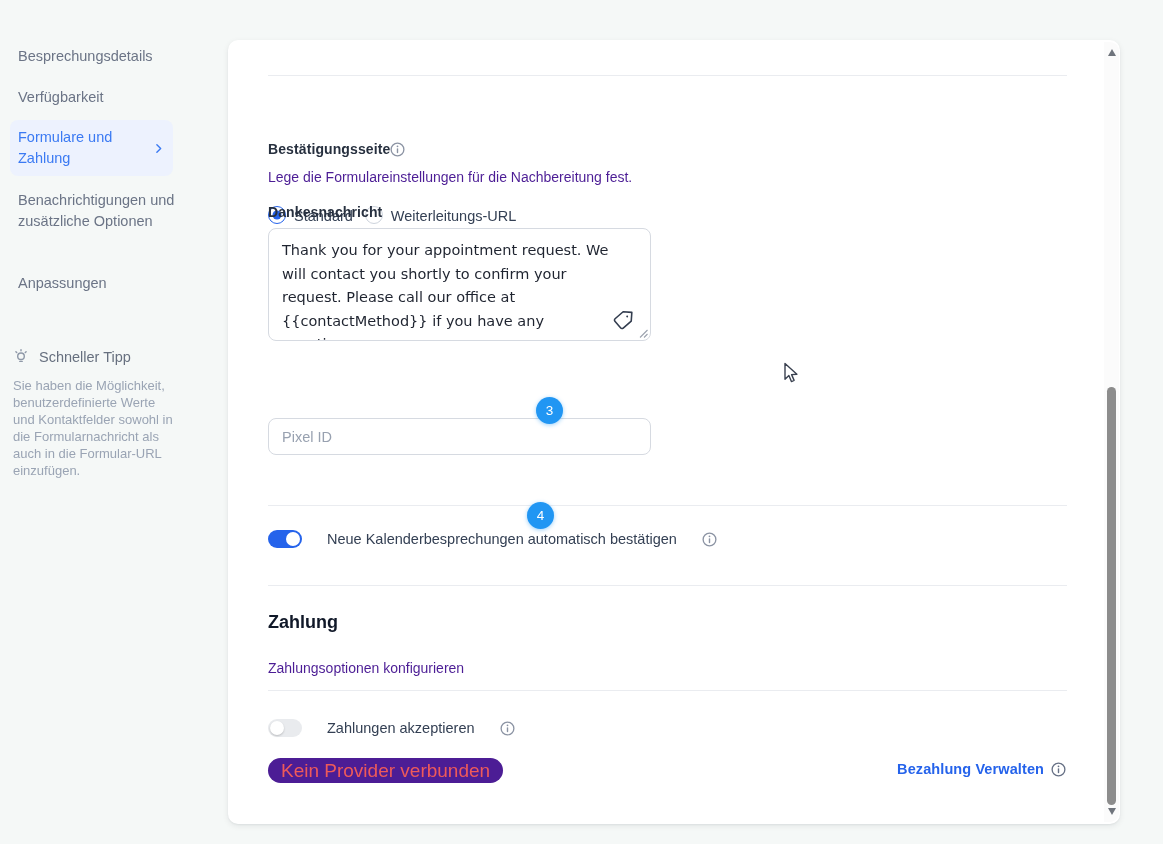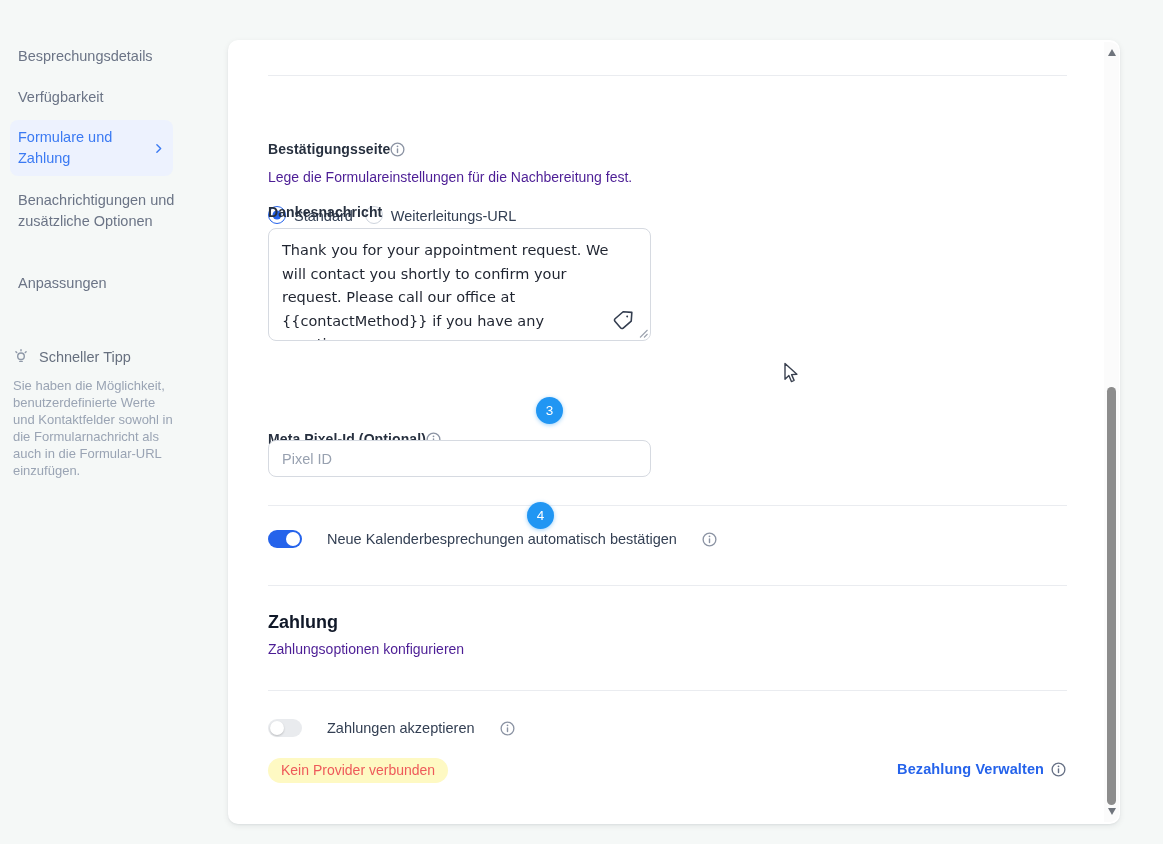--- a/index.html
+++ b/index.html
@@ -62,21 +62,21 @@
     font-size:14.5px; line-height:23.5px; color:#1f2430; outline:none; overflow:hidden;
   }
   .tag-icon { position:absolute; right:18px; bottom:10px; cursor:pointer; }
   .resize-corner { position:absolute; right:3px; bottom:3px; }
 
   
   .text-input {
     position:absolute; left:40px; top:378px; width:383px; height:37px;
     border:1px solid #d6dae1; border-radius:8px; padding:0 13px;
     font-family:"Liberation Sans","DejaVu Sans",sans-serif;
-    font-size:14.5px; color:#1f2430; outline:none;margin-top:22px;
+    font-size:14.5px; color:#1f2430; outline:none;
   }
   .text-input::placeholder { color:#98a1b0; }
 
   
   .step-badge {
     position:absolute; width:27px; height:27px; border-radius:50%;
     background:#2196f3; color:#fff; font-size:13.5px;
     display:flex; align-items:center; justify-content:center;
     box-shadow:0 1px 4px rgba(33,150,243,.45); z-index:3;
   }
@@ -94,21 +94,21 @@
     content:""; position:absolute; left:2px; top:2px; width:14px; height:14px;
     border-radius:50%; background:#fff; box-shadow:0 1px 2px rgba(0,0,0,.2);
   }
   .toggle-label { font-size:14.5px; color:#344054; }
 
   .section-title { position:absolute; left:40px; font-size:18px; font-weight:bold; color:#101828; }
 
   
   .provider-badge {
     position:absolute; left:40px; top:718px; height:25px; line-height:25px;
-    background:#fef9c3; color:#ee5a5a; font-size:14px;
+    background:#4c1d95; color:#ee5a5a; font-size:19px;
     border-radius:13px; padding:0 13px;
   }
   .manage-row { position:absolute; right:54px; top:721px; display:flex; align-items:center; gap:7px; }
   .manage-link { font-size:14.5px; color:#2563eb; font-weight:bold; letter-spacing:.1px; cursor:pointer; }
 
   
   .scrollbar { position:absolute; right:1px; top:2px; bottom:2px; width:15px; background:#fbfbfb; border-radius:0 9px 9px 0; }
   .sb-up, .sb-down { position:absolute; left:50%; transform:translateX(-50%); width:0; height:0; cursor:pointer; }
   .sb-up { top:7px; border-left:4.5px solid transparent; border-right:4.5px solid transparent; border-bottom:7px solid #6f747c; }
   .sb-down { bottom:7px; border-left:4.5px solid transparent; border-right:4.5px solid transparent; border-top:7px solid #6f747c; }
@@ -222,21 +222,21 @@
           <circle cx="8" cy="8" r="6.8" fill="none" stroke="#8b93a3" stroke-width="1.4"></circle>
           <line x1="8" y1="7.3" x2="8" y2="11.3" stroke="#8b93a3" stroke-width="1.5" stroke-linecap="round"></line>
           <circle cx="8" cy="4.6" r="0.95" fill="#8b93a3"></circle>
         </svg>
     </span>
   </div>
 
   <div class="divider" style="top:545px"></div>
 
   <div class="section-title" style="top:572px">Zahlung</div>
-  <div class="desc" style="top:601px">Zahlungsoptionen konfigurieren</div>
+  <div class="desc" style="top:620px">Zahlungsoptionen konfigurieren</div>
 
   <div class="divider" style="top:650px"></div>
 
   <div class="toggle-row" style="top:679px">
     <span class="toggle off"></span>
     <span class="toggle-label">Zahlungen akzeptieren</span>
     <span class="icon">
       <svg width="15" height="15" viewBox="0 0 16 16">
           <circle cx="8" cy="8" r="6.8" fill="none" stroke="#8b93a3" stroke-width="1.4"></circle>
           <line x1="8" y1="7.3" x2="8" y2="11.3" stroke="#8b93a3" stroke-width="1.5" stroke-linecap="round"></line>

